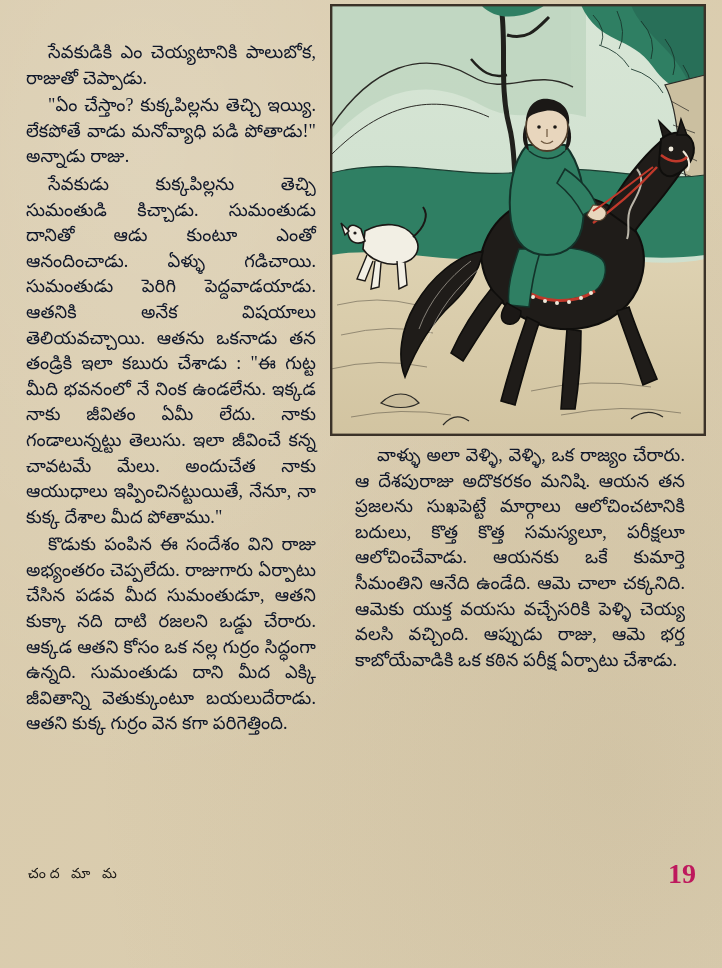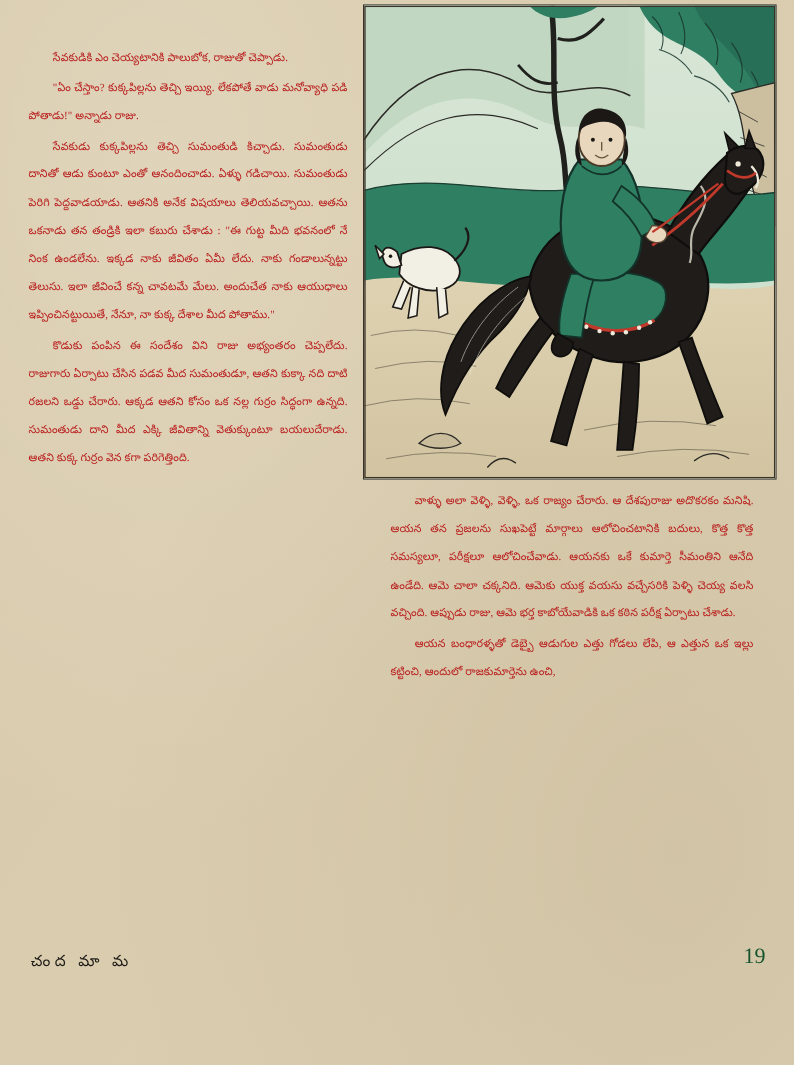--- a/index.html
+++ b/index.html
@@ -44,23 +44,23 @@
     height: 430px;
     border: 1px solid #3b3228;
     overflow: hidden;
     background: #cfe0cf;
   }
   .illu-svg { display: block; width: 100%; height: 100%; }
 
   
   .col {
     position: absolute;
-    font-size: 10px;
+    font-size: 18px;
     line-height: 25.6px;
-    color: #b91c1c;
+    color: #0f172a;
     text-align: justify;
     text-justify: inter-word;
     letter-spacing: 0.1px;
   }
   .col-left {
     left: 26px;
     top: 40px;
     width: 290px;
   }
   .col-right {
@@ -81,23 +81,23 @@
     left: 28px;
     top: 866px;
     font-size: 14px;
     letter-spacing: 4px;
     color: #1d1a17;
   }
   .page-number {
     position: absolute;
     right: 26px;
     top: 858px;
-    font-size: 20px;
-    font-weight: normal;
-    color: #14532d;
+    font-size: 28px;
+    font-weight: bold;
+    color: #be185d;
   }
 </style>
 </head>
 <body>
 
 <div class="page">
   <div class="paper-texture"></div>
 
   <div class="content">
 
@@ -254,20 +254,19 @@
 
     <div class="col col-left">
       <p class="para">సేవకుడికి ఎం చెయ్యటానికి పాలుబోక, రాజుతో చెప్పాడు.</p>
       <p class="para">"ఏం చేస్తాం? కుక్కపిల్లను తెచ్చి ఇయ్యి. లేకపోతే వాడు మనోవ్యాధి పడి పోతాడు!" అన్నాడు రాజు.</p>
       <p class="para">సేవకుడు కుక్కపిల్లను తెచ్చి సుమంతుడి కిచ్చాడు. సుమంతుడు దానితో ఆడు కుంటూ ఎంతో ఆనందించాడు. ఏళ్ళు గడిచాయి. సుమంతుడు పెరిగి పెద్దవాడయాడు. ఆతనికి అనేక విషయాలు తెలియవచ్చాయి. ఆతను ఒకనాడు తన తండ్రికి ఇలా కబురు చేశాడు : "ఈ గుట్ట మీది భవనంలో నే నింక ఉండలేను. ఇక్కడ నాకు జీవితం ఏమీ లేదు. నాకు గండాలున్నట్టు తెలుసు. ఇలా జీవించే కన్న చావటమే మేలు. అందుచేత నాకు ఆయుధాలు ఇప్పించినట్టుయితే, నేనూ, నా కుక్క దేశాల మీద పోతాము."</p>
       <p class="para">కొడుకు పంపిన ఈ సందేశం విని రాజు అభ్యంతరం చెప్పలేదు. రాజుగారు ఏర్పాటు చేసిన పడవ మీద సుమంతుడూ, ఆతని కుక్కా నది దాటి రజలని ఒడ్డు చేరారు. ఆక్కడ ఆతని కోసం ఒక నల్ల గుర్రం సిద్ధంగా ఉన్నది. సుమంతుడు దాని మీద ఎక్కి జీవితాన్ని వెతుక్కుంటూ బయలుదేరాడు. ఆతని కుక్క గుర్రం వెన కగా పరిగెత్తింది.</p>
     </div>
 
     <div class="col col-right">
       <p class="para">వాళ్ళు అలా వెళ్ళి, వెళ్ళి, ఒక రాజ్యం చేరారు. ఆ దేశపురాజు అదొకరకం మనిషి. ఆయన తన ప్రజలను సుఖపెట్టే మార్గాలు ఆలోచించటానికి బదులు, కొత్త కొత్త సమస్యలూ, పరీక్షలూ ఆలోచించేవాడు. ఆయనకు ఒకే కుమార్తె సీమంతిని ఆనేది ఉండేది. ఆమె చాలా చక్కనిది. ఆమెకు యుక్త వయసు వచ్చేసరికి పెళ్ళి చెయ్య వలసి వచ్చింది. ఆప్పుడు రాజు, ఆమె భర్త కాబోయేవాడికి ఒక కఠిన పరీక్ష ఏర్పాటు చేశాడు.</p>
-      <p class="para">ఆయన బంధారళ్ళతో డెబ్బై ఆడుగుల ఎత్తు గోడలు లేపి, ఆ ఎత్తున ఒక ఇల్లు కట్టించి, ఆందులో రాజకుమార్తెను ఉంచి,</p>
     </div>
 
     <div class="magazine-name">చంద మా మ</div>
     <div class="page-number">19</div>
 
   </div>
 </div>
 
 </body></html>

